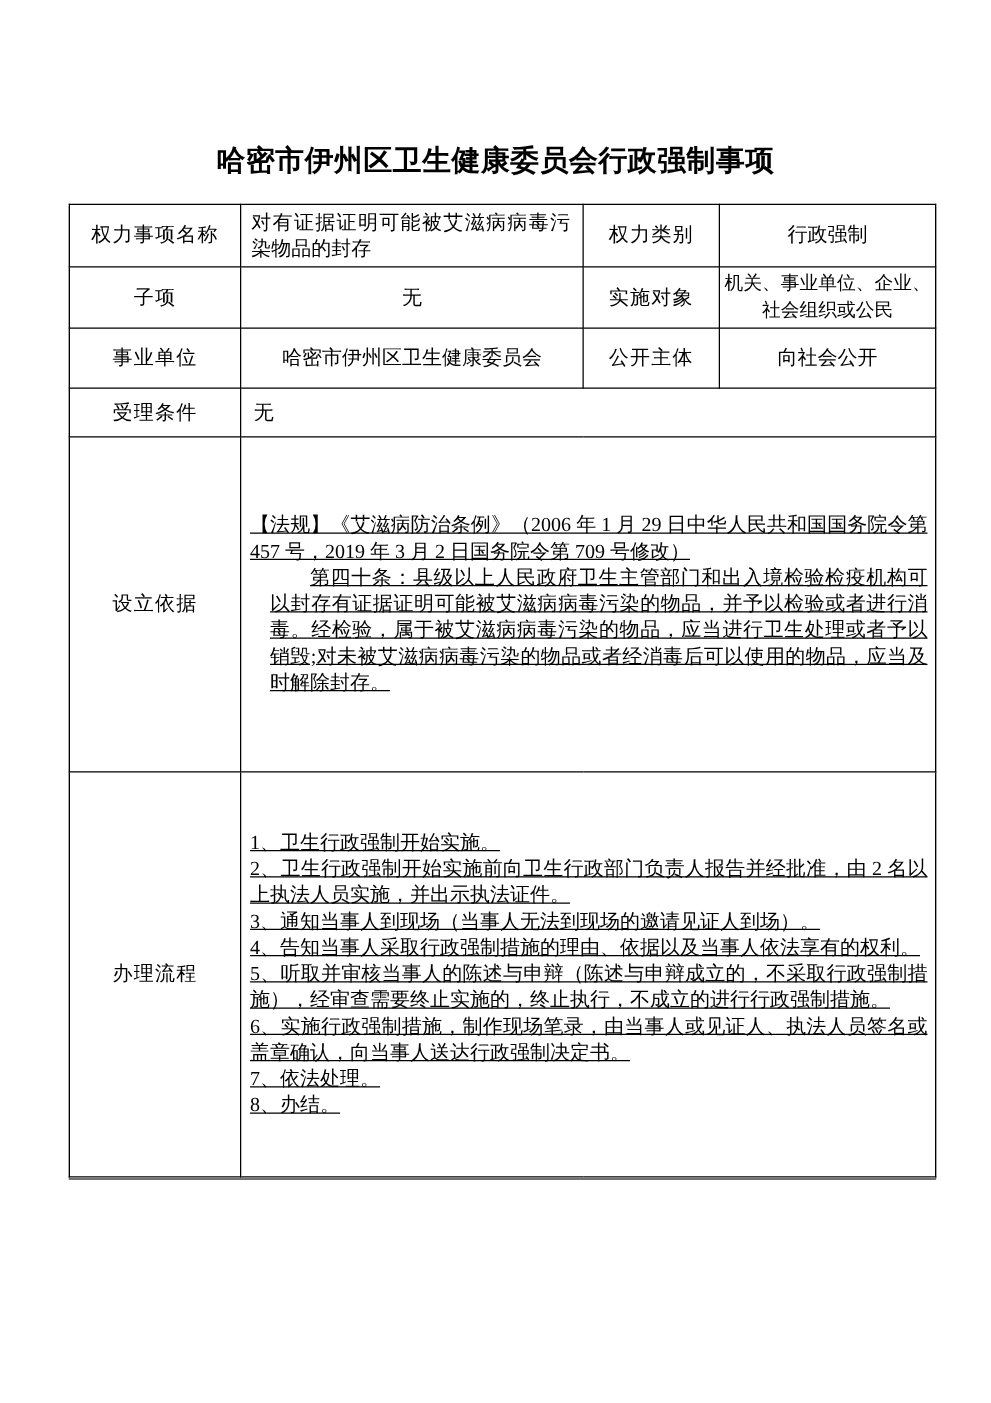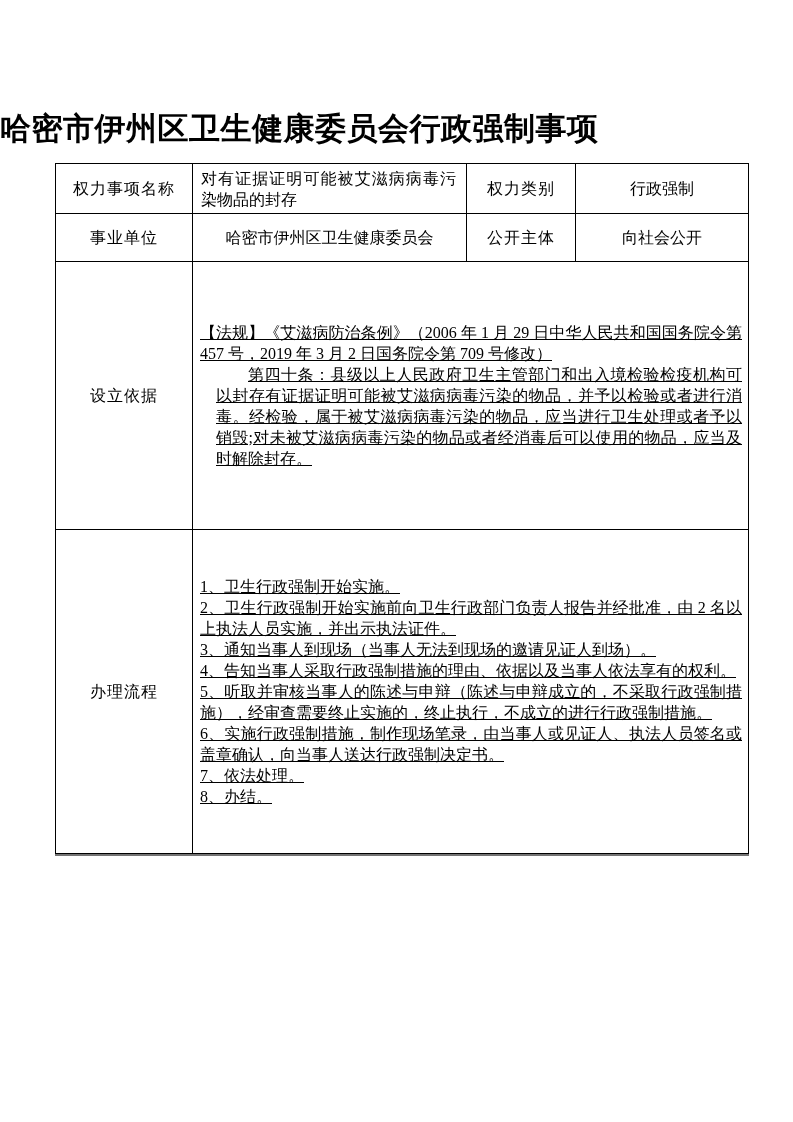--- a/index.html
+++ b/index.html
@@ -6,22 +6,22 @@
   html, body {
     width: 793px; height: 1122px;
     background: #ffffff;
     font-family: "Liberation Serif", "DejaVu Serif", serif;
     color: #000000;
     position: relative;
   }
   .doc-title {
     position: absolute;
     top: 110px; left: 0; right: 0;
-    text-align: left;
-    font-size: 31px;
+    text-align: center;
+    font-size: 23px;
     font-weight: bold;
     line-height: 38px;
     letter-spacing: 0.5px;
     color: #000;
   }
   table.doc-table {
     position: absolute;
     left: 55px; top: 163px;
     width: 693px;
     border-collapse: collapse;
@@ -83,25 +83,35 @@
     <col style="width:109px">
     <col style="width:173px">
   </colgroup>
   <tbody>
     <tr style="height:50px">
       <td class="cell-label">权力事项名称</td>
       <td class="cell-justify">对有证据证明可能被艾滋病病毒污染物品的封存</td>
       <td class="cell-label">权力类别</td>
       <td class="cell-center">行政强制</td>
     </tr>
+    <tr style="height:44px">
+      <td class="cell-label">子项</td>
+      <td class="cell-center">无</td>
+      <td class="cell-label">实施对象</td>
+      <td class="cell-small">机关、事业单位、企业、社会组织或公民</td>
+    </tr>
     <tr style="height:48px">
       <td class="cell-label">事业单位</td>
       <td class="cell-center">哈密市伊州区卫生健康委员会</td>
       <td class="cell-label">公开主体</td>
       <td class="cell-center">向社会公开</td>
+    </tr>
+    <tr style="height:39px">
+      <td class="cell-label">受理条件</td>
+      <td class="cell-left" colspan="3">无</td>
     </tr>
     <tr style="height:268px">
       <td class="cell-label">设立依据</td>
       <td class="cell-block" colspan="3">
         <div>
             <div class="legal-par">【法规】《艾滋病防治条例》（2006 年 1 月 29 日中华人民共和国国务院令第 457 号，2019 年 3 月 2 日国务院令第 709 号修改）</div>
             <div class="legal-par">第四十条：县级以上人民政府卫生主管部门和出入境检验检疫机构可以封存有证据证明可能被艾滋病病毒污染的物品，并予以检验或者进行消毒。经检验，属于被艾滋病病毒污染的物品，应当进行卫生处理或者予以销毁;对未被艾滋病病毒污染的物品或者经消毒后可以使用的物品，应当及时解除封存。</div>
           </div>
       </td>
     </tr>

